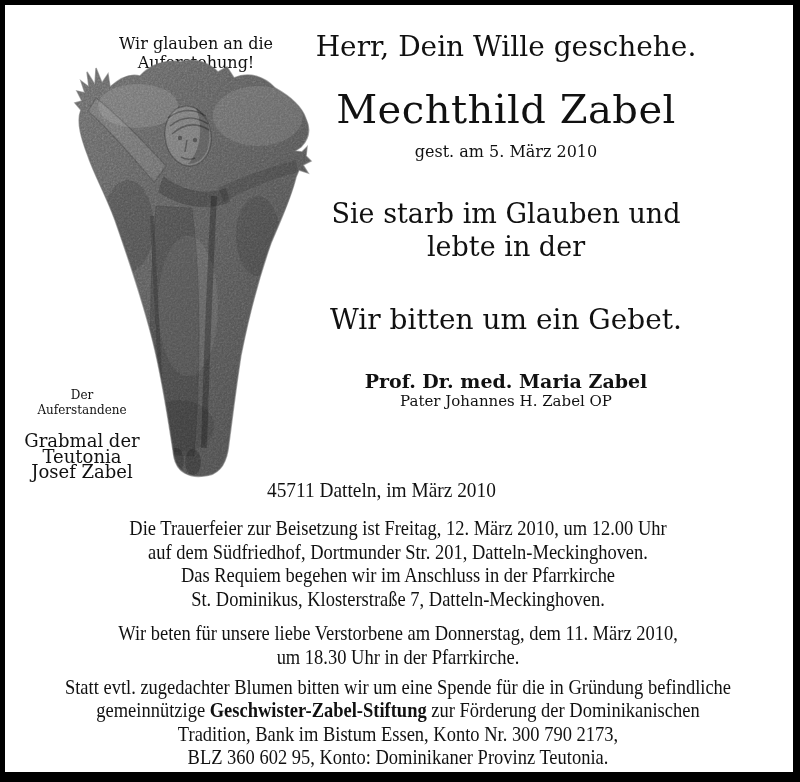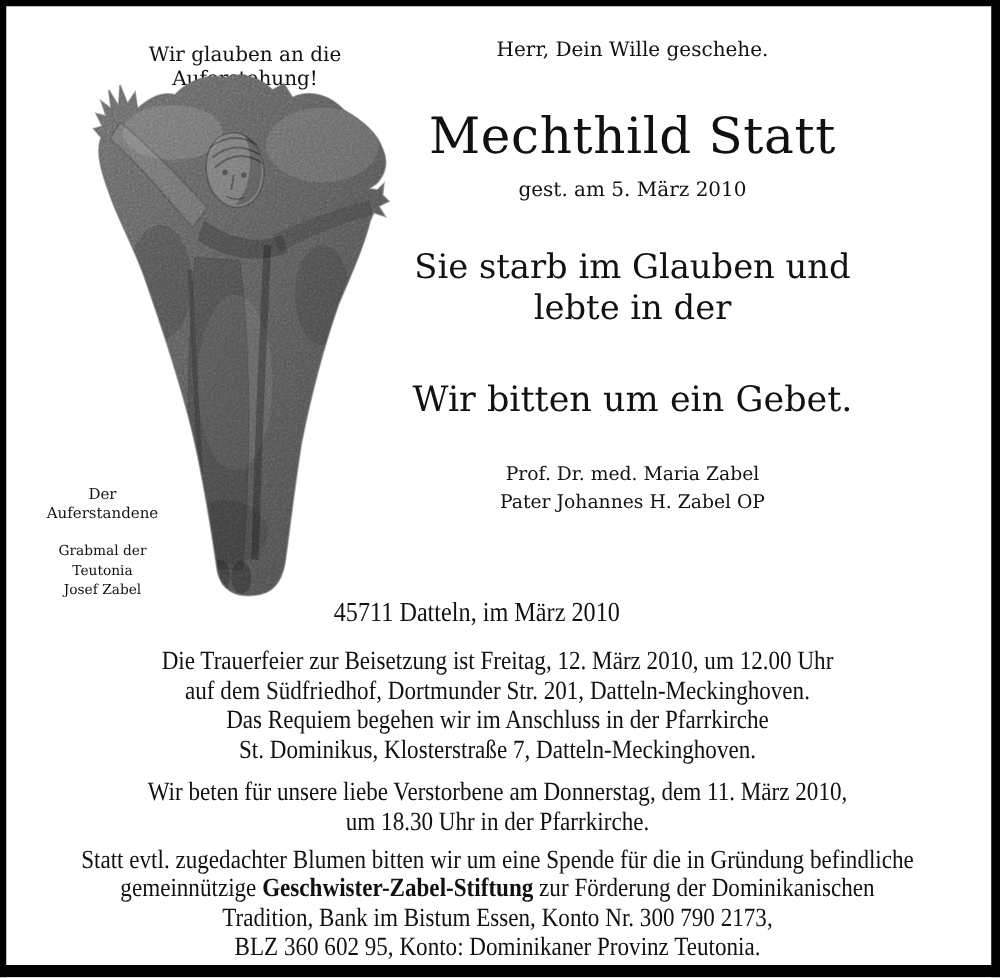--- a/index.html
+++ b/index.html
@@ -10,29 +10,29 @@
   .bar-right{right:0;top:0;width:7px;height:782px;}
   .bar-bottom{left:0;bottom:0;width:800px;height:10px;}
   .pal{font-family:"DejaVu Serif",serif;}
   .cond{font-family:"Liberation Serif",serif;}
   .abs{position:absolute;}
   .ctr{text-align:center;}
   
   .motto-left{left:60px;top:34px;width:272px;font-size:16px;}
   .artwork{left:68px;top:56px;width:252px;height:426px;}
   .caption{left:14px;top:388px;width:136px;font-size:12px;line-height:15px;}
-  .credit{left:14px;top:433px;width:136px;font-size:11px;line-height:15.5px;}
+  .credit{left:14px;top:433px;width:136px;font-size:18px;line-height:15.5px;}
   
   .rcol{left:310px;width:392px;}
-  .motto-right{top:30px;font-size:16px;}
+  .motto-right{top:30px;font-size:28px;}
   .name{top:86px;font-size:40px;letter-spacing:.5px;}
   .gest{top:142px;font-size:16px;}
   .tribute{top:197px;font-size:27px;line-height:33px;}
   .gebet{top:303px;font-size:28px;}
-  .mourner1{top:370px;font-size:15px;font-weight:normal;}
+  .mourner1{top:370px;font-size:19px;font-weight:bold;}
   .mourner2{top:392px;font-size:15px;}
   .placedate{left:267px;top:477px;font-size:22px;transform:scaleX(.88);transform-origin:0 0;white-space:nowrap;}
   
   .wide{left:5px;width:786px;transform:scaleX(.88);transform-origin:50% 0;}
   .funeral{top:517px;font-size:21px;line-height:23.5px;}
   .webeten{top:622px;font-size:21px;line-height:23.5px;}
   .donation{top:676px;font-size:21px;line-height:23.3px;}
   .b{font-weight:bold;}
 </style>
 </head>
@@ -102,21 +102,21 @@
     <div>Der</div>
     <div>Auferstandene</div>
   </div>
   <div class="abs pal ctr credit">
     <div>Grabmal der</div>
     <div>Teutonia</div>
     <div>Josef Zabel</div>
   </div>
 
   <div class="abs pal ctr rcol motto-right">Herr, Dein Wille geschehe.</div>
-  <div class="abs pal ctr rcol name">Mechthild Statt</div>
+  <div class="abs pal ctr rcol name">Mechthild Zabel</div>
   <div class="abs pal ctr rcol gest">gest. am 5. März 2010</div>
 
   <div class="abs pal ctr rcol tribute">
     <div>Sie starb im Glauben und lebte in der</div>
   </div>
 
   <div class="abs pal ctr rcol gebet">Wir bitten um ein Gebet.</div>
   <div class="abs pal ctr rcol mourner1">Prof. Dr. med. Maria Zabel</div>
   <div class="abs pal ctr rcol mourner2">Pater Johannes H. Zabel OP</div>
 

